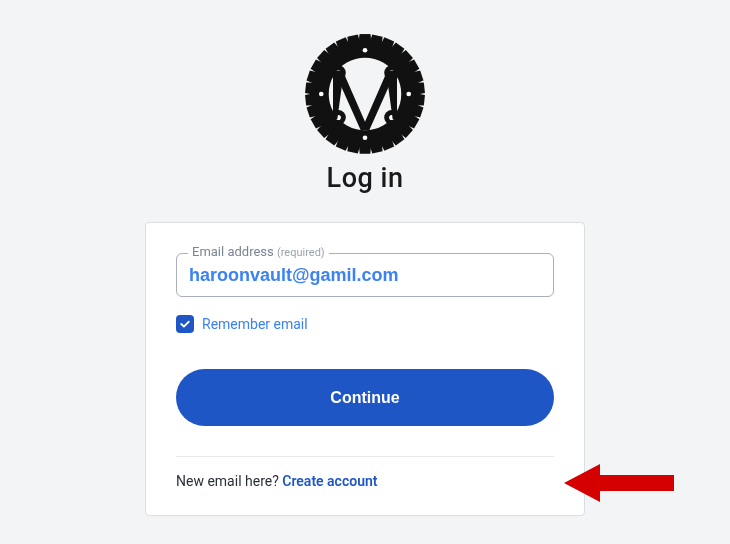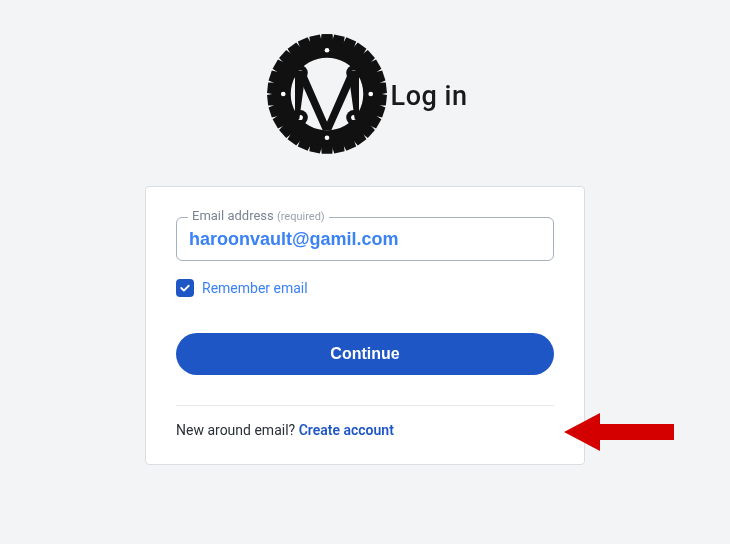--- a/index.html
+++ b/index.html
@@ -10,21 +10,21 @@
       font-family: -apple-system, BlinkMacSystemFont, "Segoe UI", Roboto, Arial, sans-serif;
       color: #1a1a1a;
       display: flex;
       flex-direction: column;
       align-items: center;
       padding-top: 30px;
       overflow: hidden;
     }
     .logo-wrap {
       display: flex;
-      flex-direction: row;
+      flex-direction: column;
       align-items: center;
       margin-bottom: 28px;
     }
     .logo-svg {
       width: 128px;
       height: 128px;
       display: block;
     }
     .page-title {
       font-size: 27px;
@@ -89,21 +89,21 @@
     .checkbox-box svg {
       width: 12px;
       height: 12px;
     }
     .remember-label {
       font-size: 14px;
       color: #3b82f6;
     }
     .continue-btn {
       width: 100%;
-      height: 42px;
+      height: 57px;
       background: #1f56c5;
       color: white;
       border: none;
       border-radius: 999px;
       font-size: 16px;
       font-weight: 600;
       cursor: pointer;
     }
     .divider {
       width: 100%;
@@ -285,21 +285,21 @@
       </svg>
     </div>
     <span class="remember-label">Remember email</span>
   </div>
 
   <button class="continue-btn">Continue</button>
 
   <div class="divider"></div>
 
   <div class="signup-row">
-    <span>New around email? </span><a class="signup-link">Create account</a>
+    <span>New email here? </span><a class="signup-link">Create account</a>
 
     <div class="arrow-overlay">
       <svg viewBox="0 0 120 50">
         <g fill="#d40000">
           <polygon points="0,25 36,6 36,17 110,17 110,33 36,33 36,44"></polygon>
         </g>
       </svg>
     </div>
   </div>
 </div>

